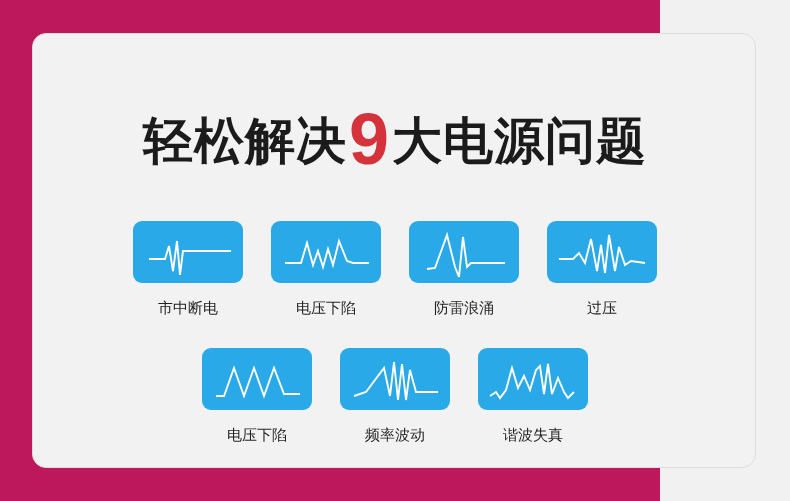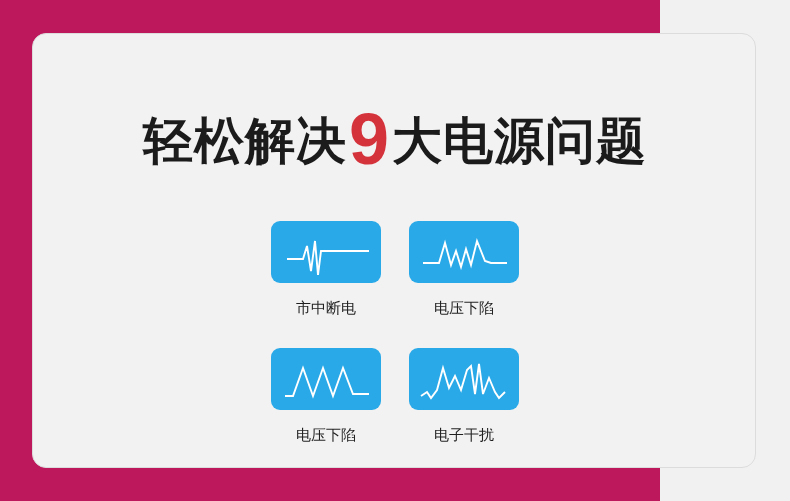--- a/index.html
+++ b/index.html
@@ -127,34 +127,58 @@
           <div class="caption">市中断电</div>
         </div>
         <div class="item">
           <div class="tile" style="background: rgb(41, 169, 232);">
             <svg viewBox="0 0 110 62">
               <polyline points="14,42 30,42 36,22 42,44 47,30 52,46 57,28 62,44 68,20 76,40 82,42 98,42" stroke="#ffffff"></polyline>
             </svg>
           </div>
           <div class="caption">电压下陷</div>
         </div>
+        <div class="item">
+          <div class="tile" style="background: rgb(41, 169, 232);">
+            <svg viewBox="0 0 110 62">
+              <polyline points="18,48 26,47 38,14 46,46 50,56 54,16 58,46 62,42 70,42 96,42" stroke="#ffffff"></polyline>
+            </svg>
+          </div>
+          <div class="caption">防雷浪涌</div>
+        </div>
+        <div class="item">
+          <div class="tile" style="background: rgb(41, 169, 232);">
+            <svg viewBox="0 0 110 62">
+              <polyline points="12,38 26,38 32,32 38,42 44,18 50,50 54,24 58,52 62,14 68,50 72,26 78,44 84,40 98,42" stroke="#ffffff"></polyline>
+            </svg>
+          </div>
+          <div class="caption">过压</div>
+        </div>
       </div>
     <div class="row" id="row-2">
         <div class="item">
           <div class="tile" style="background: rgb(41, 169, 232);">
             <svg viewBox="0 0 110 62">
               <polyline points="14,48 22,48 32,20 42,48 52,20 62,48 72,20 82,46 90,46 98,46" stroke="#ffffff"></polyline>
             </svg>
           </div>
           <div class="caption">电压下陷</div>
         </div>
         <div class="item">
           <div class="tile" style="background: rgb(41, 169, 232);">
             <svg viewBox="0 0 110 62">
+              <polyline points="14,48 26,44 44,20 50,48 54,14 58,52 62,16 66,52 70,22 76,44 82,44 98,44" stroke="#ffffff"></polyline>
+            </svg>
+          </div>
+          <div class="caption">频率波动</div>
+        </div>
+        <div class="item">
+          <div class="tile" style="background: rgb(41, 169, 232);">
+            <svg viewBox="0 0 110 62">
               <polyline points="12,48 18,44 22,50 28,42 34,20 40,40 46,28 52,42 58,22 62,18 66,46 70,16 74,46 80,30 86,44 90,50 96,44" stroke="#ffffff"></polyline>
             </svg>
           </div>
-          <div class="caption">电子干扰</div>
+          <div class="caption">谐波失真</div>
         </div>
       </div>
 
   </div>
 </div>
 
 </body></html>

